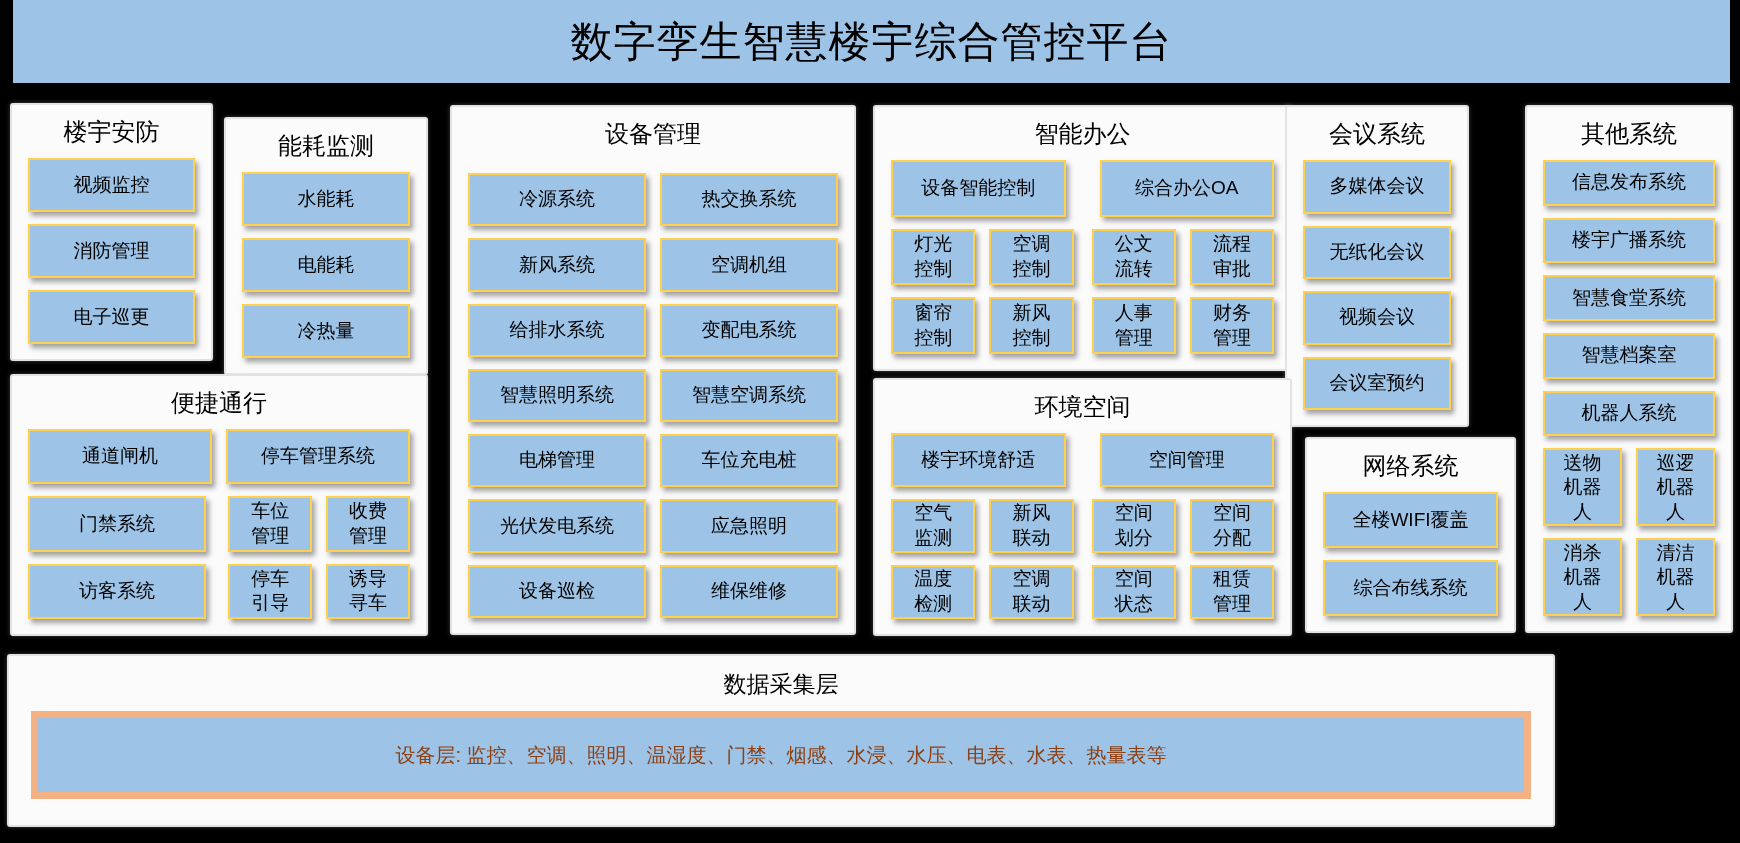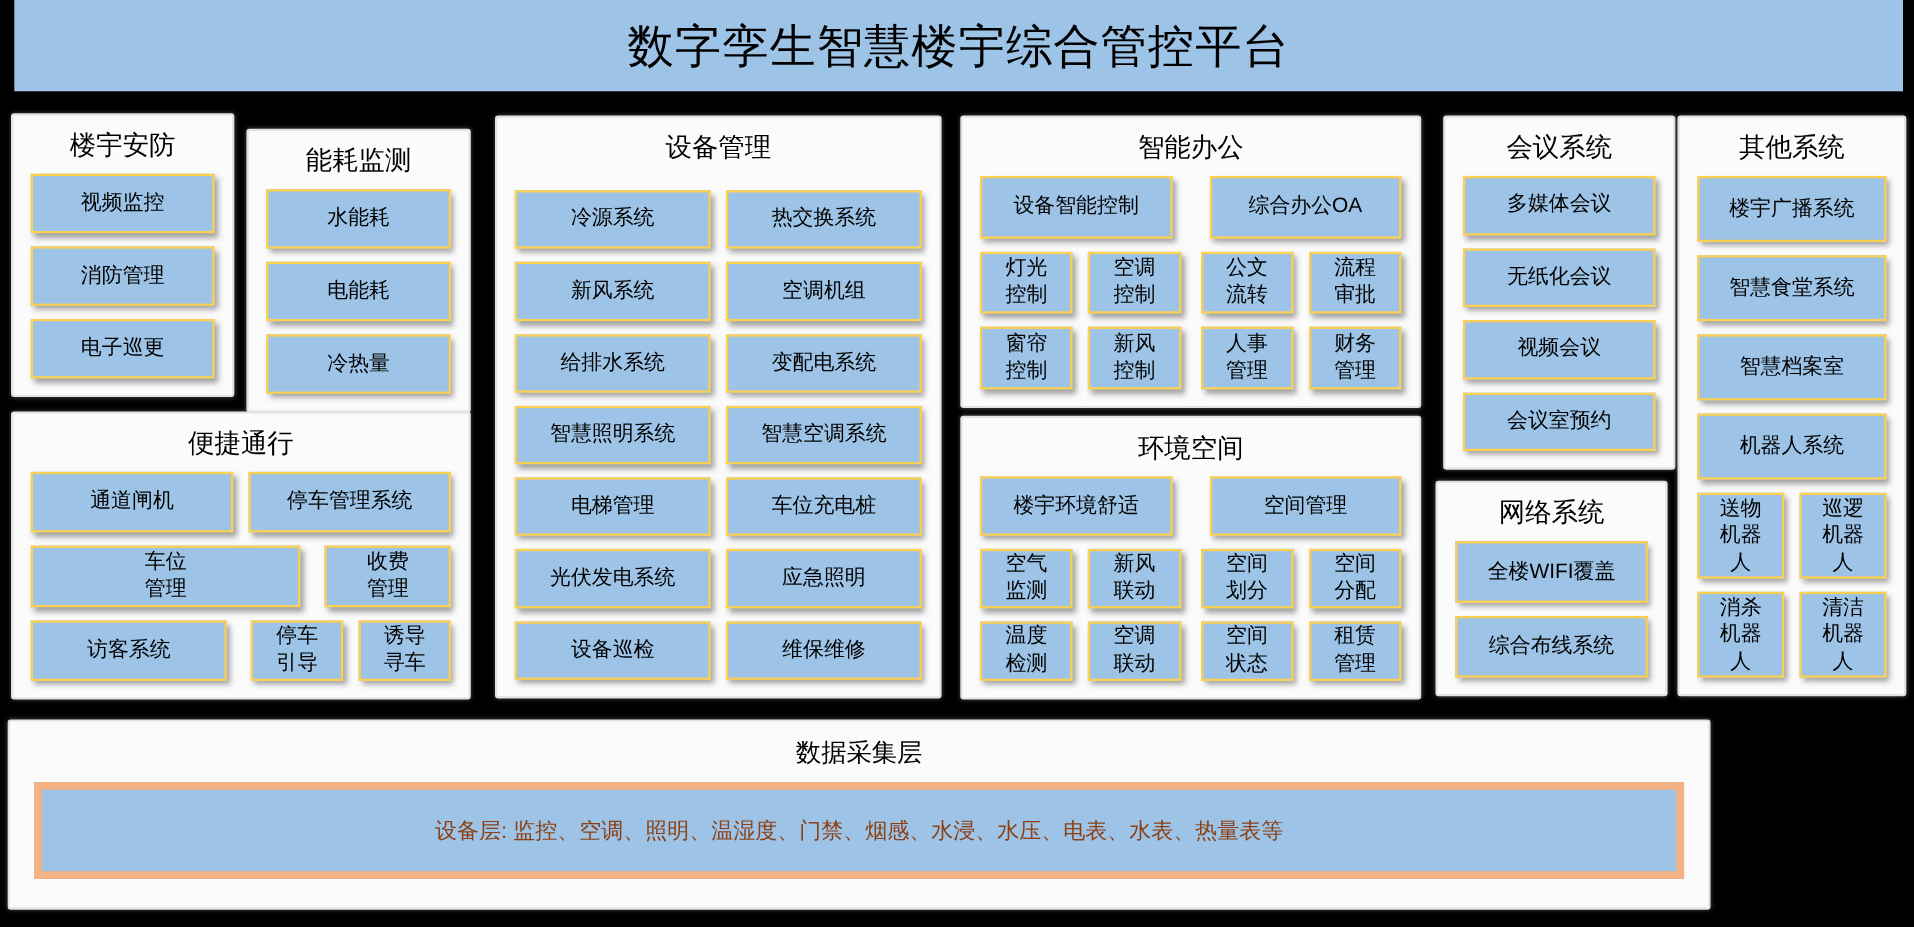--- a/index.html
+++ b/index.html
@@ -178,40 +178,43 @@
 控制</div>
             <div class="box">新风
 控制</div>
             <div class="box">人事
 管理</div>
             <div class="box">财务
 管理</div>
           </div>
         </div>
       </section>
-      <section class="panel" style="left: 1312px; top: 105px; width: 211px; height: 322px;">
+      <section class="panel" style="left: 1285px; top: 105px; width: 184px; height: 322px;">
         <div class="panel-title">会议系统</div>
         <div class="panel-body">
           <div class="row ">
             <div class="box">多媒体会议</div>
           </div>
           <div class="row ">
             <div class="box">无纸化会议</div>
           </div>
           <div class="row ">
             <div class="box">视频会议</div>
           </div>
           <div class="row ">
             <div class="box">会议室预约</div>
           </div>
         </div>
       </section>
       <section class="panel" style="left: 1525px; top: 105px; width: 208px; height: 528px;">
         <div class="panel-title">其他系统</div>
         <div class="panel-body">
+          <div class="row ">
+            <div class="box">信息发布系统</div>
+          </div>
           <div class="row ">
             <div class="box">楼宇广播系统</div>
           </div>
           <div class="row ">
             <div class="box">智慧食堂系统</div>
           </div>
           <div class="row ">
             <div class="box">智慧档案室</div>
           </div>
           <div class="row ">
@@ -236,20 +239,21 @@
         </div>
       </section>
       <section class="panel" style="left: 10px; top: 374px; width: 418px; height: 262px;">
         <div class="panel-title">便捷通行</div>
         <div class="panel-body">
           <div class="row ">
             <div class="box">通道闸机</div>
             <div class="box">停车管理系统</div>
           </div>
           <div class="row first-wide">
+            <div class="box">门禁系统</div>
             <div class="box">车位
 管理</div>
             <div class="box">收费
 管理</div>
           </div>
           <div class="row first-wide">
             <div class="box">访客系统</div>
             <div class="box">停车
 引导</div>
             <div class="box">诱导

